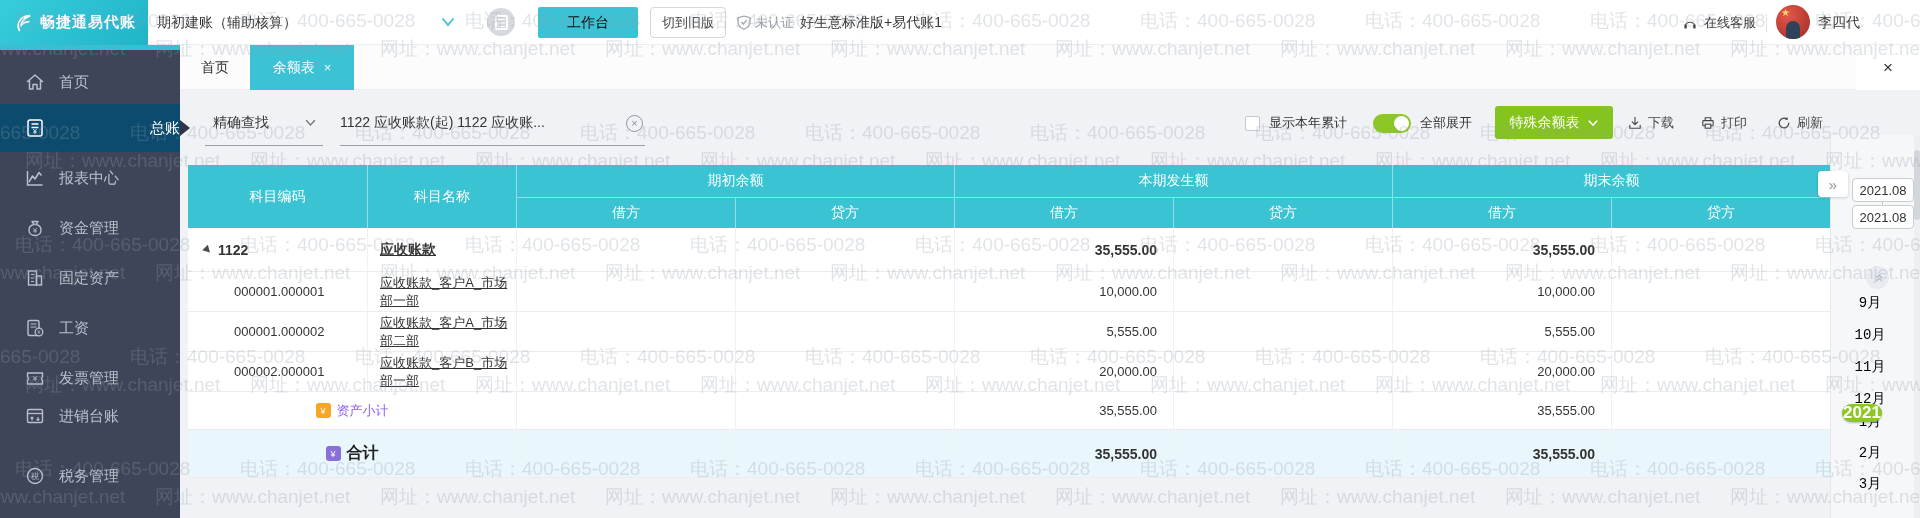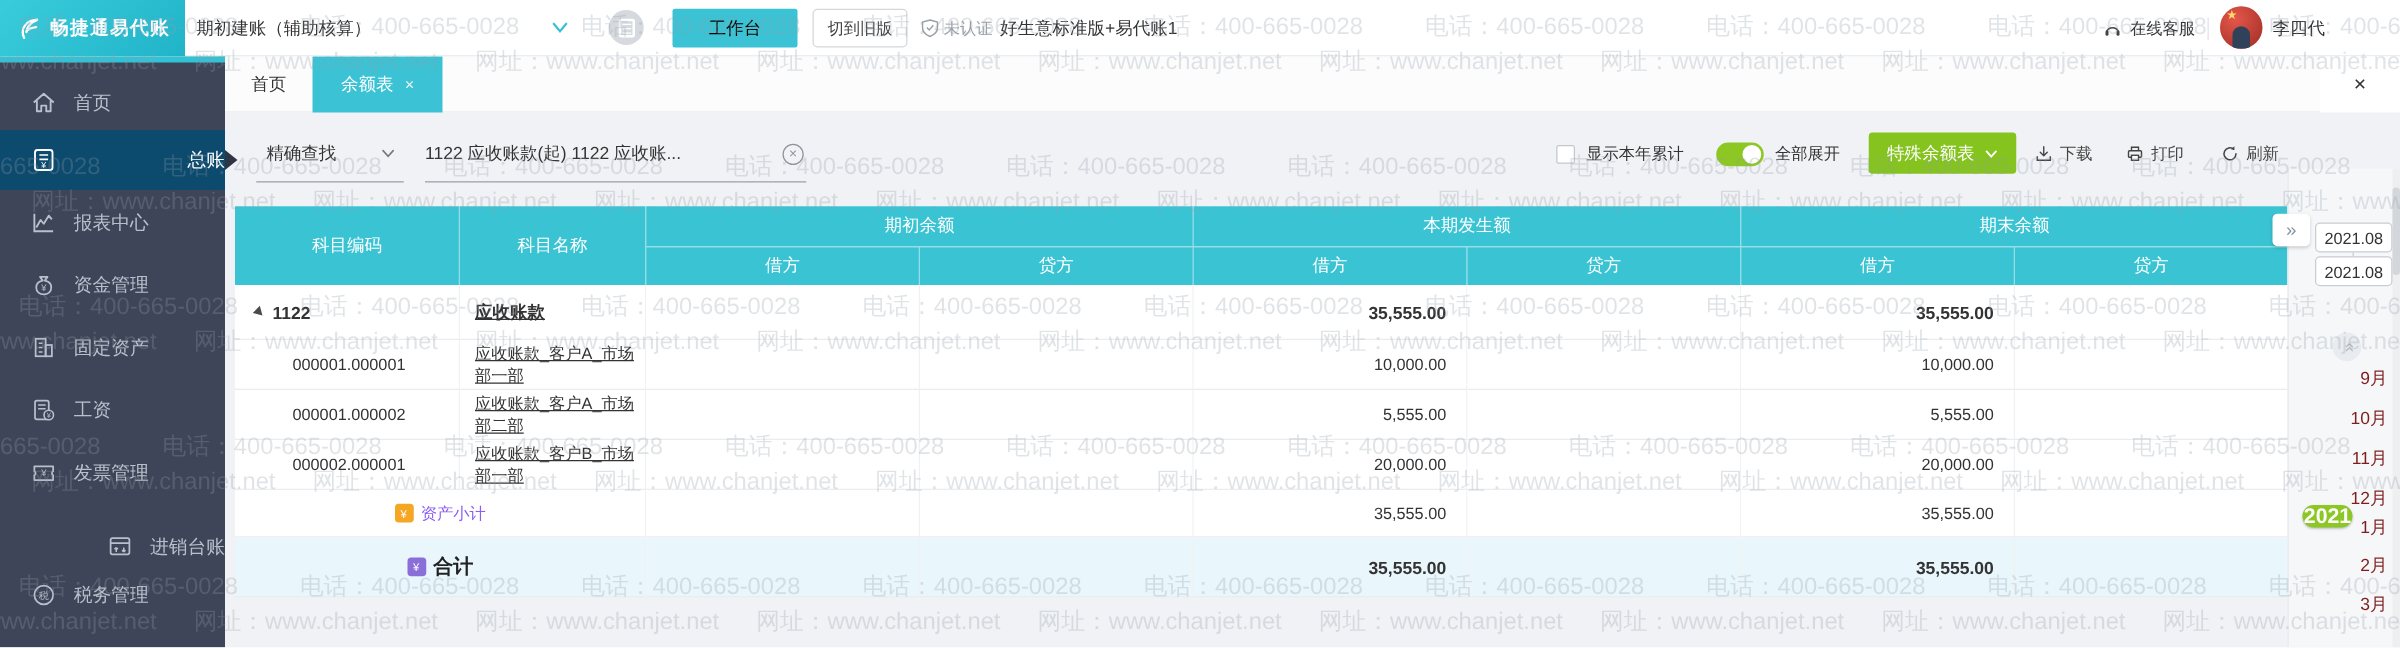--- a/index.html
+++ b/index.html
@@ -93,21 +93,21 @@
 
   
   .right-panel { position:absolute; left:1830px; top:135px; width:90px; height:383px; background:#f5f7f9; border-left:1px solid #e6e9ec; z-index:2; }
   .expander { position:absolute; left:1818px; top:171px; width:30px; height:26px; background:#fff; border-radius:4px; box-shadow:0 1px 3px rgba(0,0,0,.18); display:flex; align-items:center; justify-content:center; color:#8a94a0; font-size:15px; cursor:pointer; z-index:5; }
   .expander::before { content:"»"; }
   .date-box { position:absolute; left:1852px; width:62px; height:24px; background:#fff; border:1px solid #c8cdd3; border-radius:4px; display:flex; align-items:center; justify-content:center; font-size:13px; color:#333; cursor:pointer; z-index:5; }
   .date-from { top:178px; } .date-to { top:205px; }
   .date-conn { position:absolute; left:1882px; top:202px; width:1px; height:3px; background:#c8cdd3; z-index:5; }
   .collapse-up { position:absolute; left:1866px; top:266px; width:23px; height:23px; border-radius:50%; background:#e8ebef; color:#b3bac2; display:flex; align-items:center; justify-content:center; cursor:pointer; z-index:5; }
   .collapse-up::before { content:"»"; transform:rotate(-90deg); font-size:14px; }
-  .month { position:absolute; left:1830px; width:80px; text-align:right; font-size:14px; color:#7f1d1d; cursor:pointer; z-index:5; }
+  .month { position:absolute; left:1830px; width:80px; text-align:center; font-size:14px; color:#000000; cursor:pointer; z-index:5;font-family:Liberation Mono, monospace; }
   .m0{top:294px;} .m1{top:326px;} .m2{top:358px;} .m3{top:390px;} .m4{top:413px;} .m5{top:444px;} .m6{top:475px;}
   .year-badge { position:absolute; left:1842px; top:404px; width:40px; height:18px; background:#8cc724; border-radius:9px; color:#fff; font-size:17px; font-weight:bold; display:flex; align-items:center; justify-content:center; box-shadow:0 1px 2px rgba(0,0,0,.25); z-index:6; }
   .scroll-track { position:absolute; left:1914px; top:135px; width:6px; height:383px; background:#edeff1; z-index:4; }
   .scroll-thumb { position:absolute; left:1914px; top:150px; width:6px; height:70px; background:#d3d7db; border-radius:3px; z-index:5; cursor:pointer; }
 
   
   .wm-overlay { position:absolute; left:0; top:0; width:1920px; height:518px; pointer-events:none; z-index:40; overflow:hidden; }
   .wm { position:absolute; white-space:nowrap; font-size:19px; color:rgba(148,157,168,.28); }
 </style>
 </head>
@@ -201,21 +201,21 @@
         </svg>
       <span>工资</span>
     </div>
     <div class="side-item" style="top:309px;">
       <svg width="22" height="22" viewBox="0 0 22 22">
           <path d="M3.5 6 H18.5 V10 A1.8 1.8 0 0 0 18.5 13.2 V17 H3.5 V13.2 A1.8 1.8 0 0 0 3.5 10 Z" stroke="#b9c0cc" stroke-width="1.4" fill="none" stroke-linejoin="round"></path>
           <text x="11" y="14.2" font-size="7.5" fill="#b9c0cc" text-anchor="middle">¥</text>
         </svg>
       <span>发票管理</span>
     </div>
-    <div class="side-item" style="top:368px;justify-content:flex-end;">
+    <div class="side-item" style="top:347px;">
       <svg width="22" height="22" viewBox="0 0 22 22">
           <rect x="3.5" y="4.5" width="15" height="13" rx="1.5" stroke="#b9c0cc" stroke-width="1.4" fill="none"></rect>
           <path d="M3.5 8.5 H18.5" stroke="#b9c0cc" stroke-width="1.3"></path>
           <path d="M8 12 V15.5 M8 12 L6.6 13.4 M8 12 L9.4 13.4 M14 15.5 V12 M14 15.5 L12.6 14.1 M14 15.5 L15.4 14.1" stroke="#b9c0cc" stroke-width="1.2" fill="none"></path>
         </svg>
       <span>进销台账</span>
     </div>
     <div class="side-item" style="top:407px;">
       <svg width="22" height="22" viewBox="0 0 22 22">
           <circle cx="11" cy="11" r="7.5" stroke="#b9c0cc" stroke-width="1.4" fill="none"></circle>

